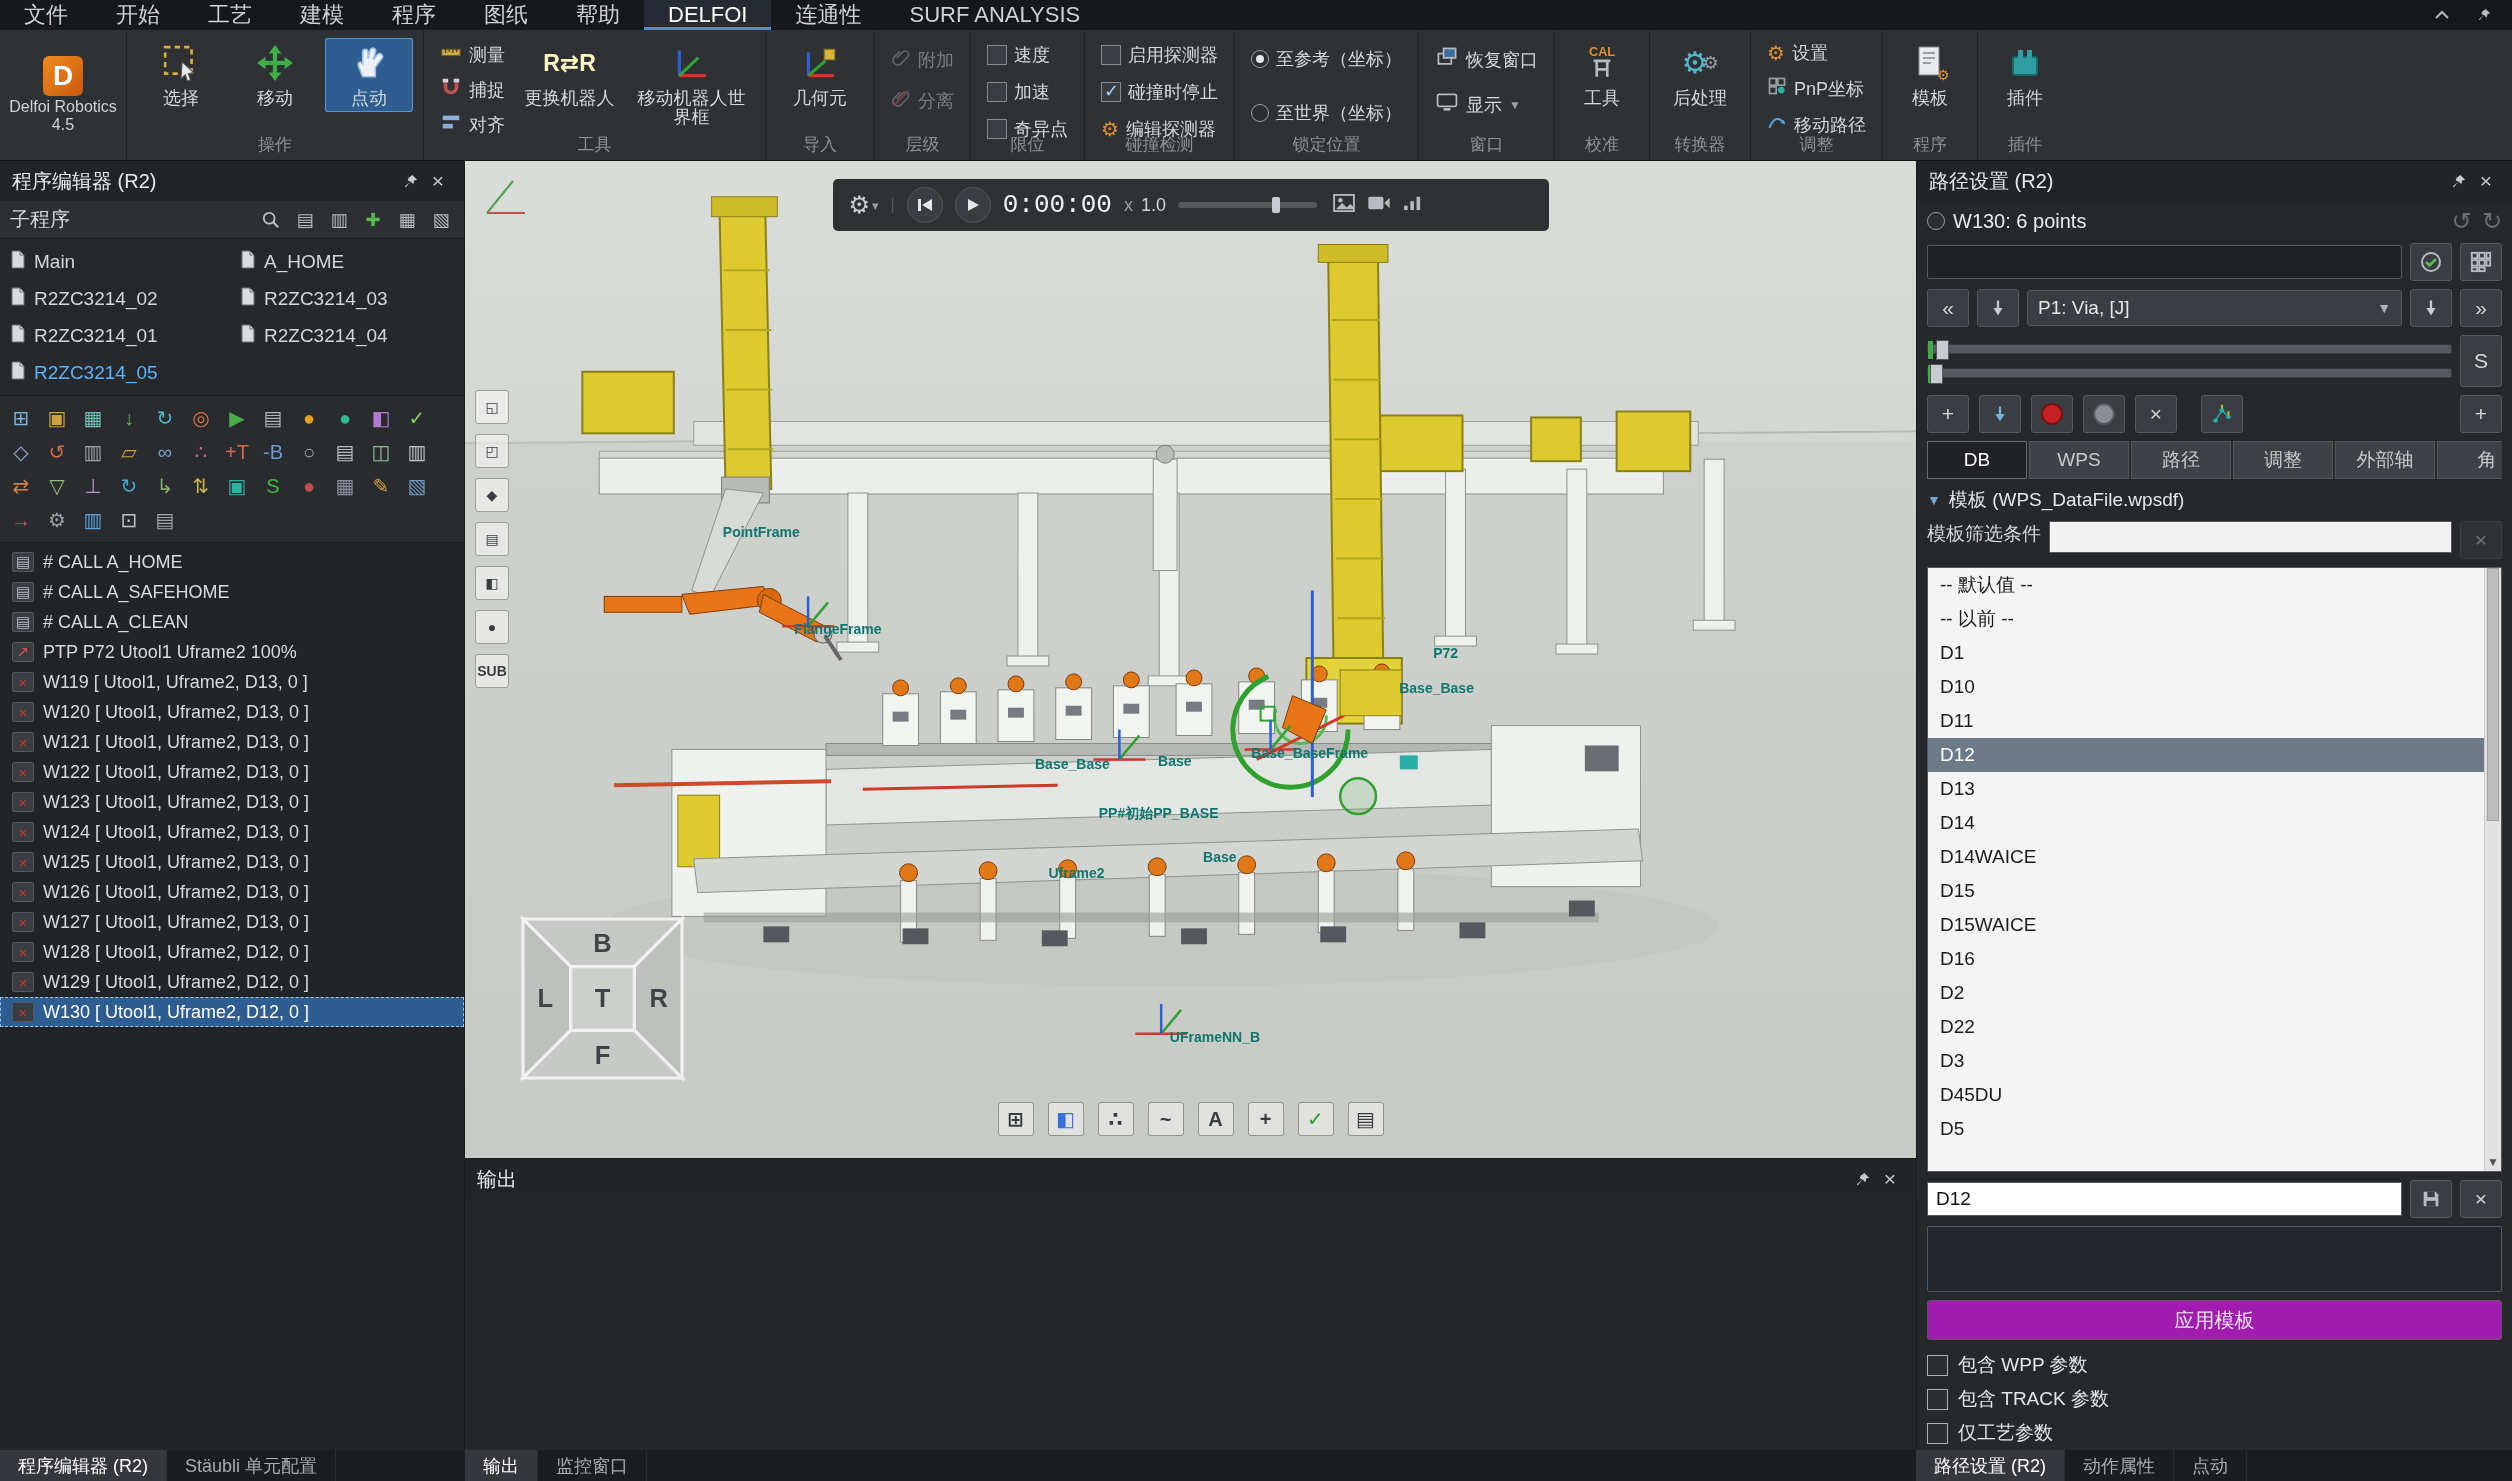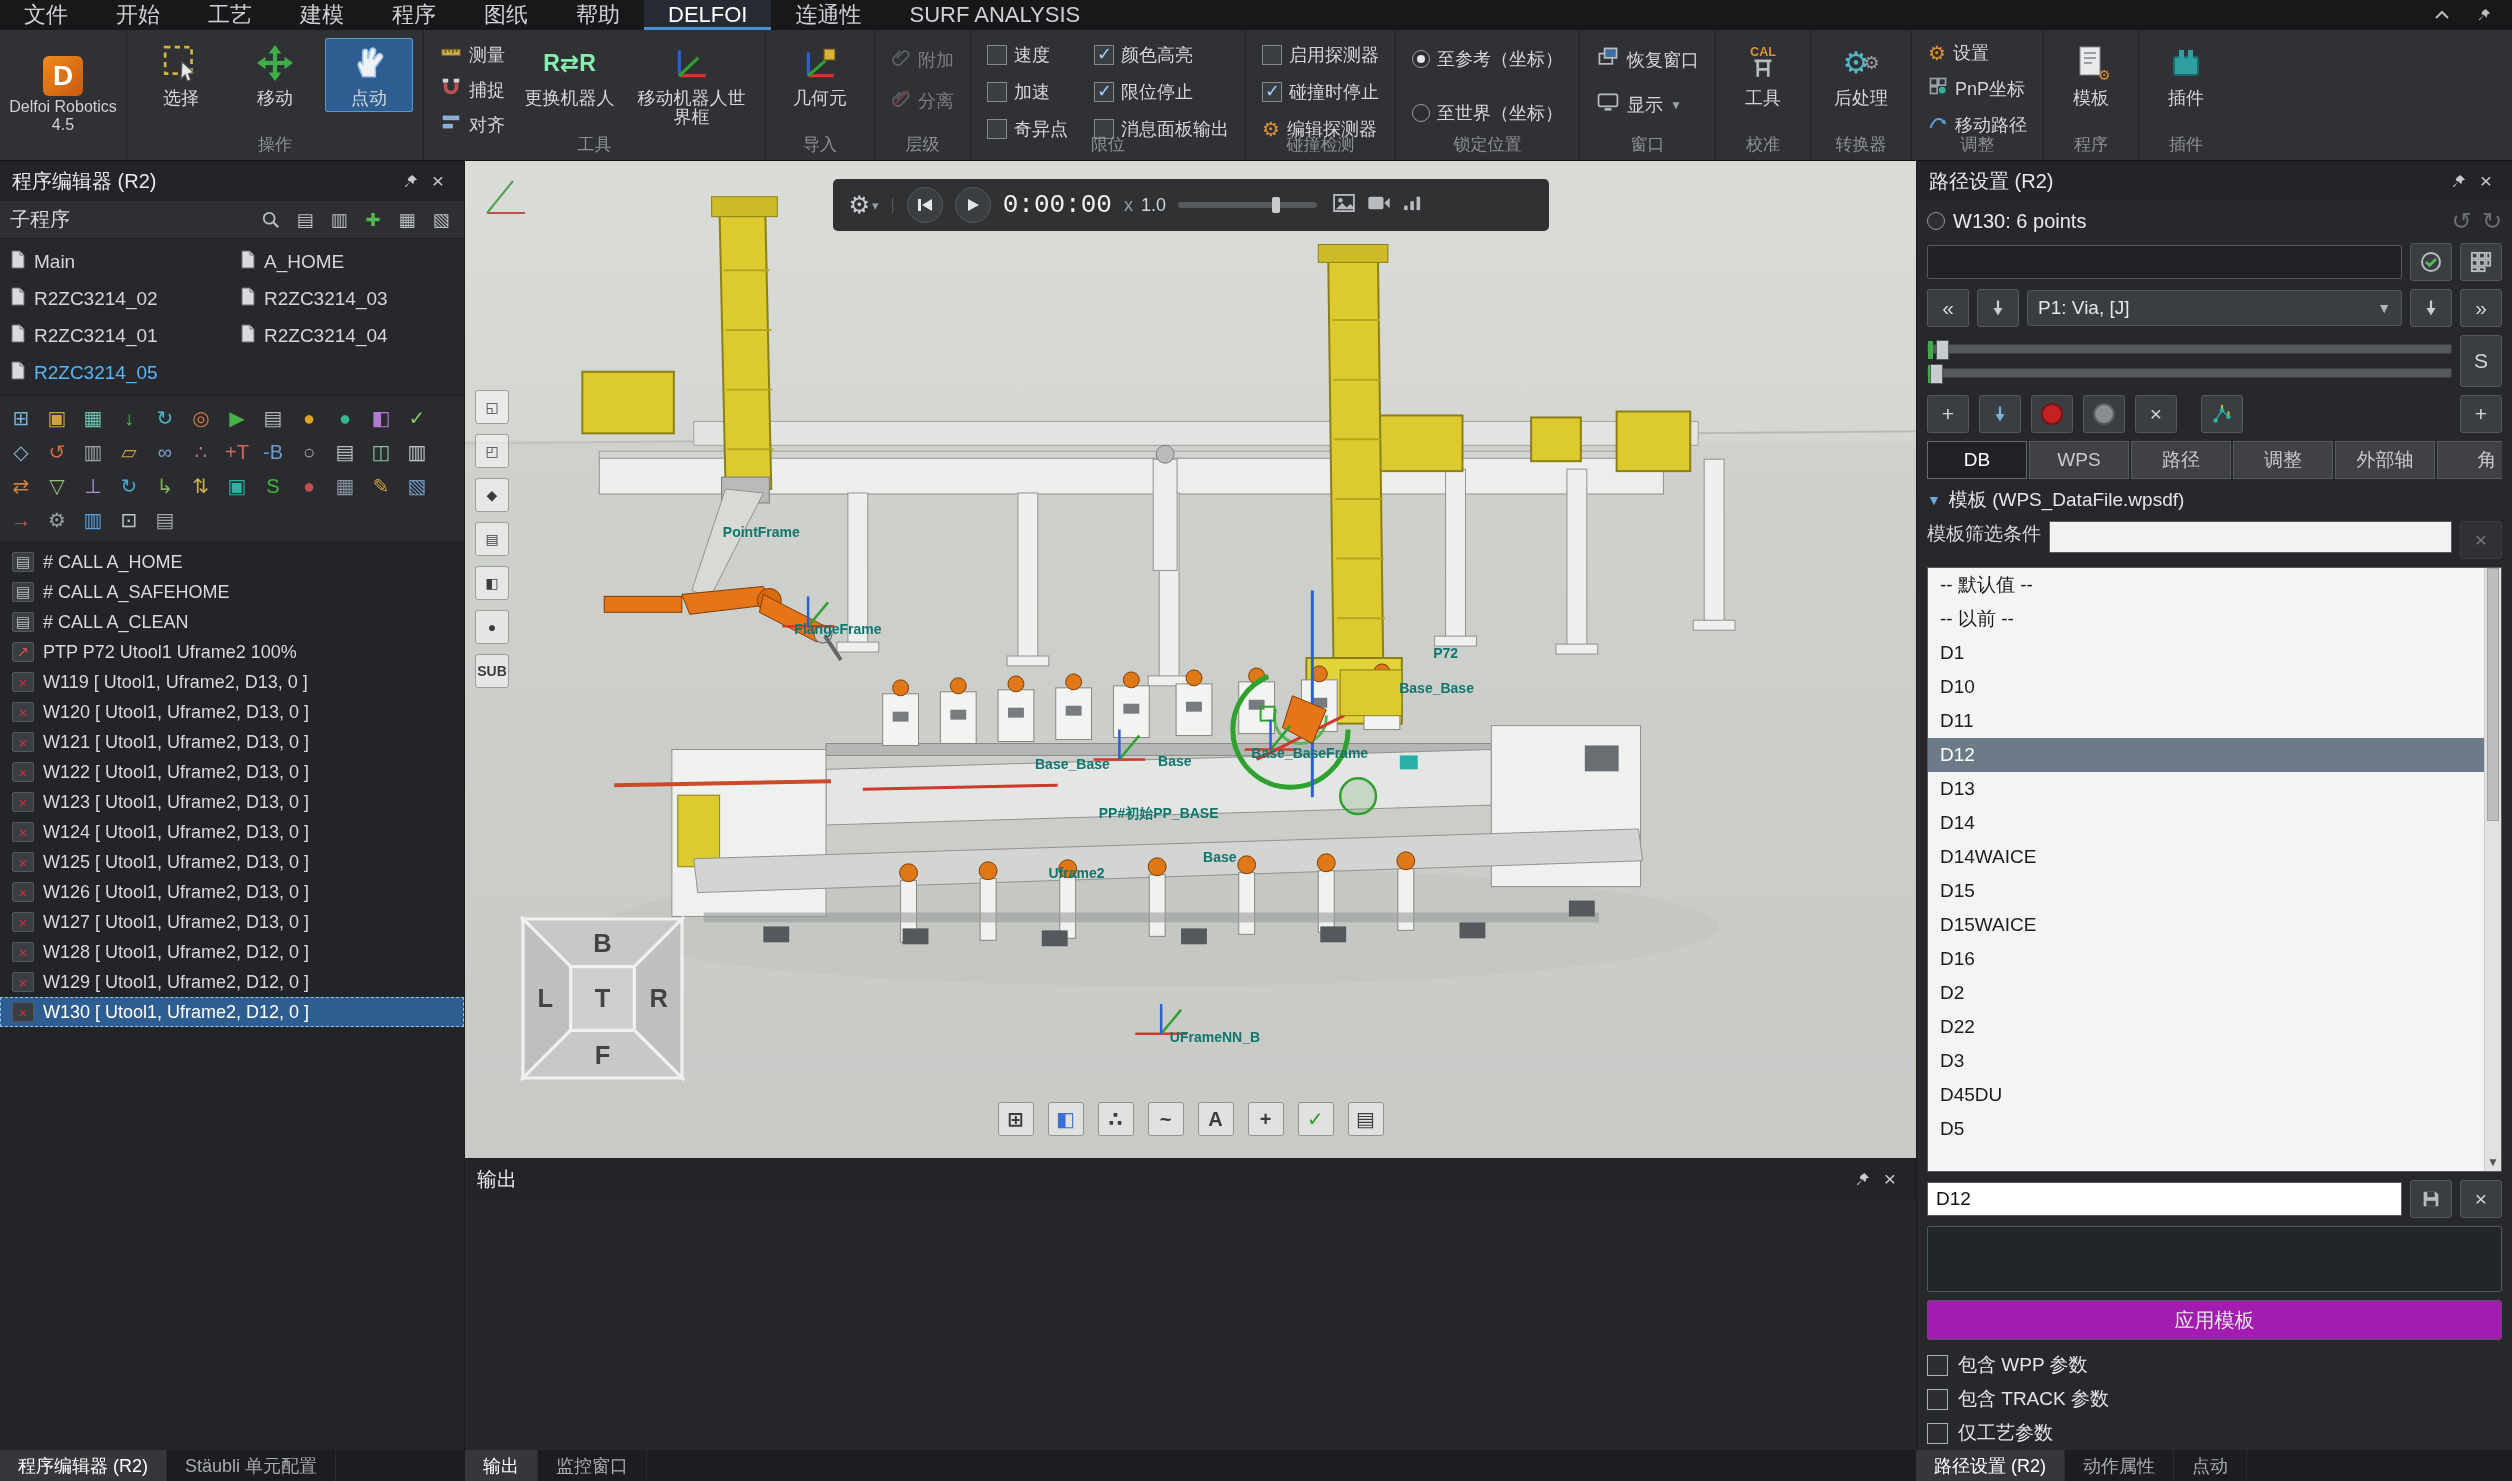--- a/index.html
+++ b/index.html
@@ -234,21 +234,21 @@
           </div>
           <div class="rsmall">
             <span><svg width="22" height="22" viewBox="0 0 24 24">
                   <rect x="3" y="5" width="18" height="5" fill="#8ab0d8"></rect>
                   <rect x="3" y="14" width="11" height="5" fill="#8ab0d8"></rect>
                 </svg></span>
             <span>对齐</span>
           </div>
         </div>
         <div class="rbtn" style="width:105px">
-          <span class="ricon" style="font-size:23px;font-weight:bold;color:#86efac;">R⇄R</span>
+          <span class="ricon" style="font-size:23px;font-weight:bold;color:#fef9c3;">R⇄R</span>
           <span>更换机器人</span>
         </div>
         <div class="rbtn" style="width:127px">
           <span class="ricon">
             <svg width="38" height="38" viewBox="0 0 36 36">
                 <line x1="6" y1="30" x2="31" y2="30" stroke="#d03a2a" stroke-width="3"></line>
                 <line x1="6" y1="30" x2="6" y2="6" stroke="#2b5fd9" stroke-width="3"></line>
                 <line x1="6" y1="30" x2="24" y2="13" stroke="#2ea12e" stroke-width="3"></line>
               </svg>
           </span>
@@ -303,34 +303,20 @@
               <span class="chk"></span>
               <span>速度</span>
             </div>
           <div class="rsmall">
               <span class="chk"></span>
               <span>加速</span>
             </div>
           <div class="rsmall">
               <span class="chk"></span>
               <span>奇异点</span>
-            </div>
-        </div>
-        <div class="rstack" style="gap:7px;padding-top:2px;">
-          <div class="rsmall">
-              <span class="chk checked"></span>
-              <span>颜色高亮</span>
-            </div>
-          <div class="rsmall">
-              <span class="chk checked"></span>
-              <span>限位停止</span>
-            </div>
-          <div class="rsmall">
-              <span class="chk"></span>
-              <span>消息面板输出</span>
             </div>
         </div>
       </div>
       <div class="rgroup-label">限位</div>
     </div>
 
     <div class="rgroup">
       <div class="rgroup-content">
         <div class="rstack" style="gap:7px;padding-top:2px;">
           <div class="rsmall">

